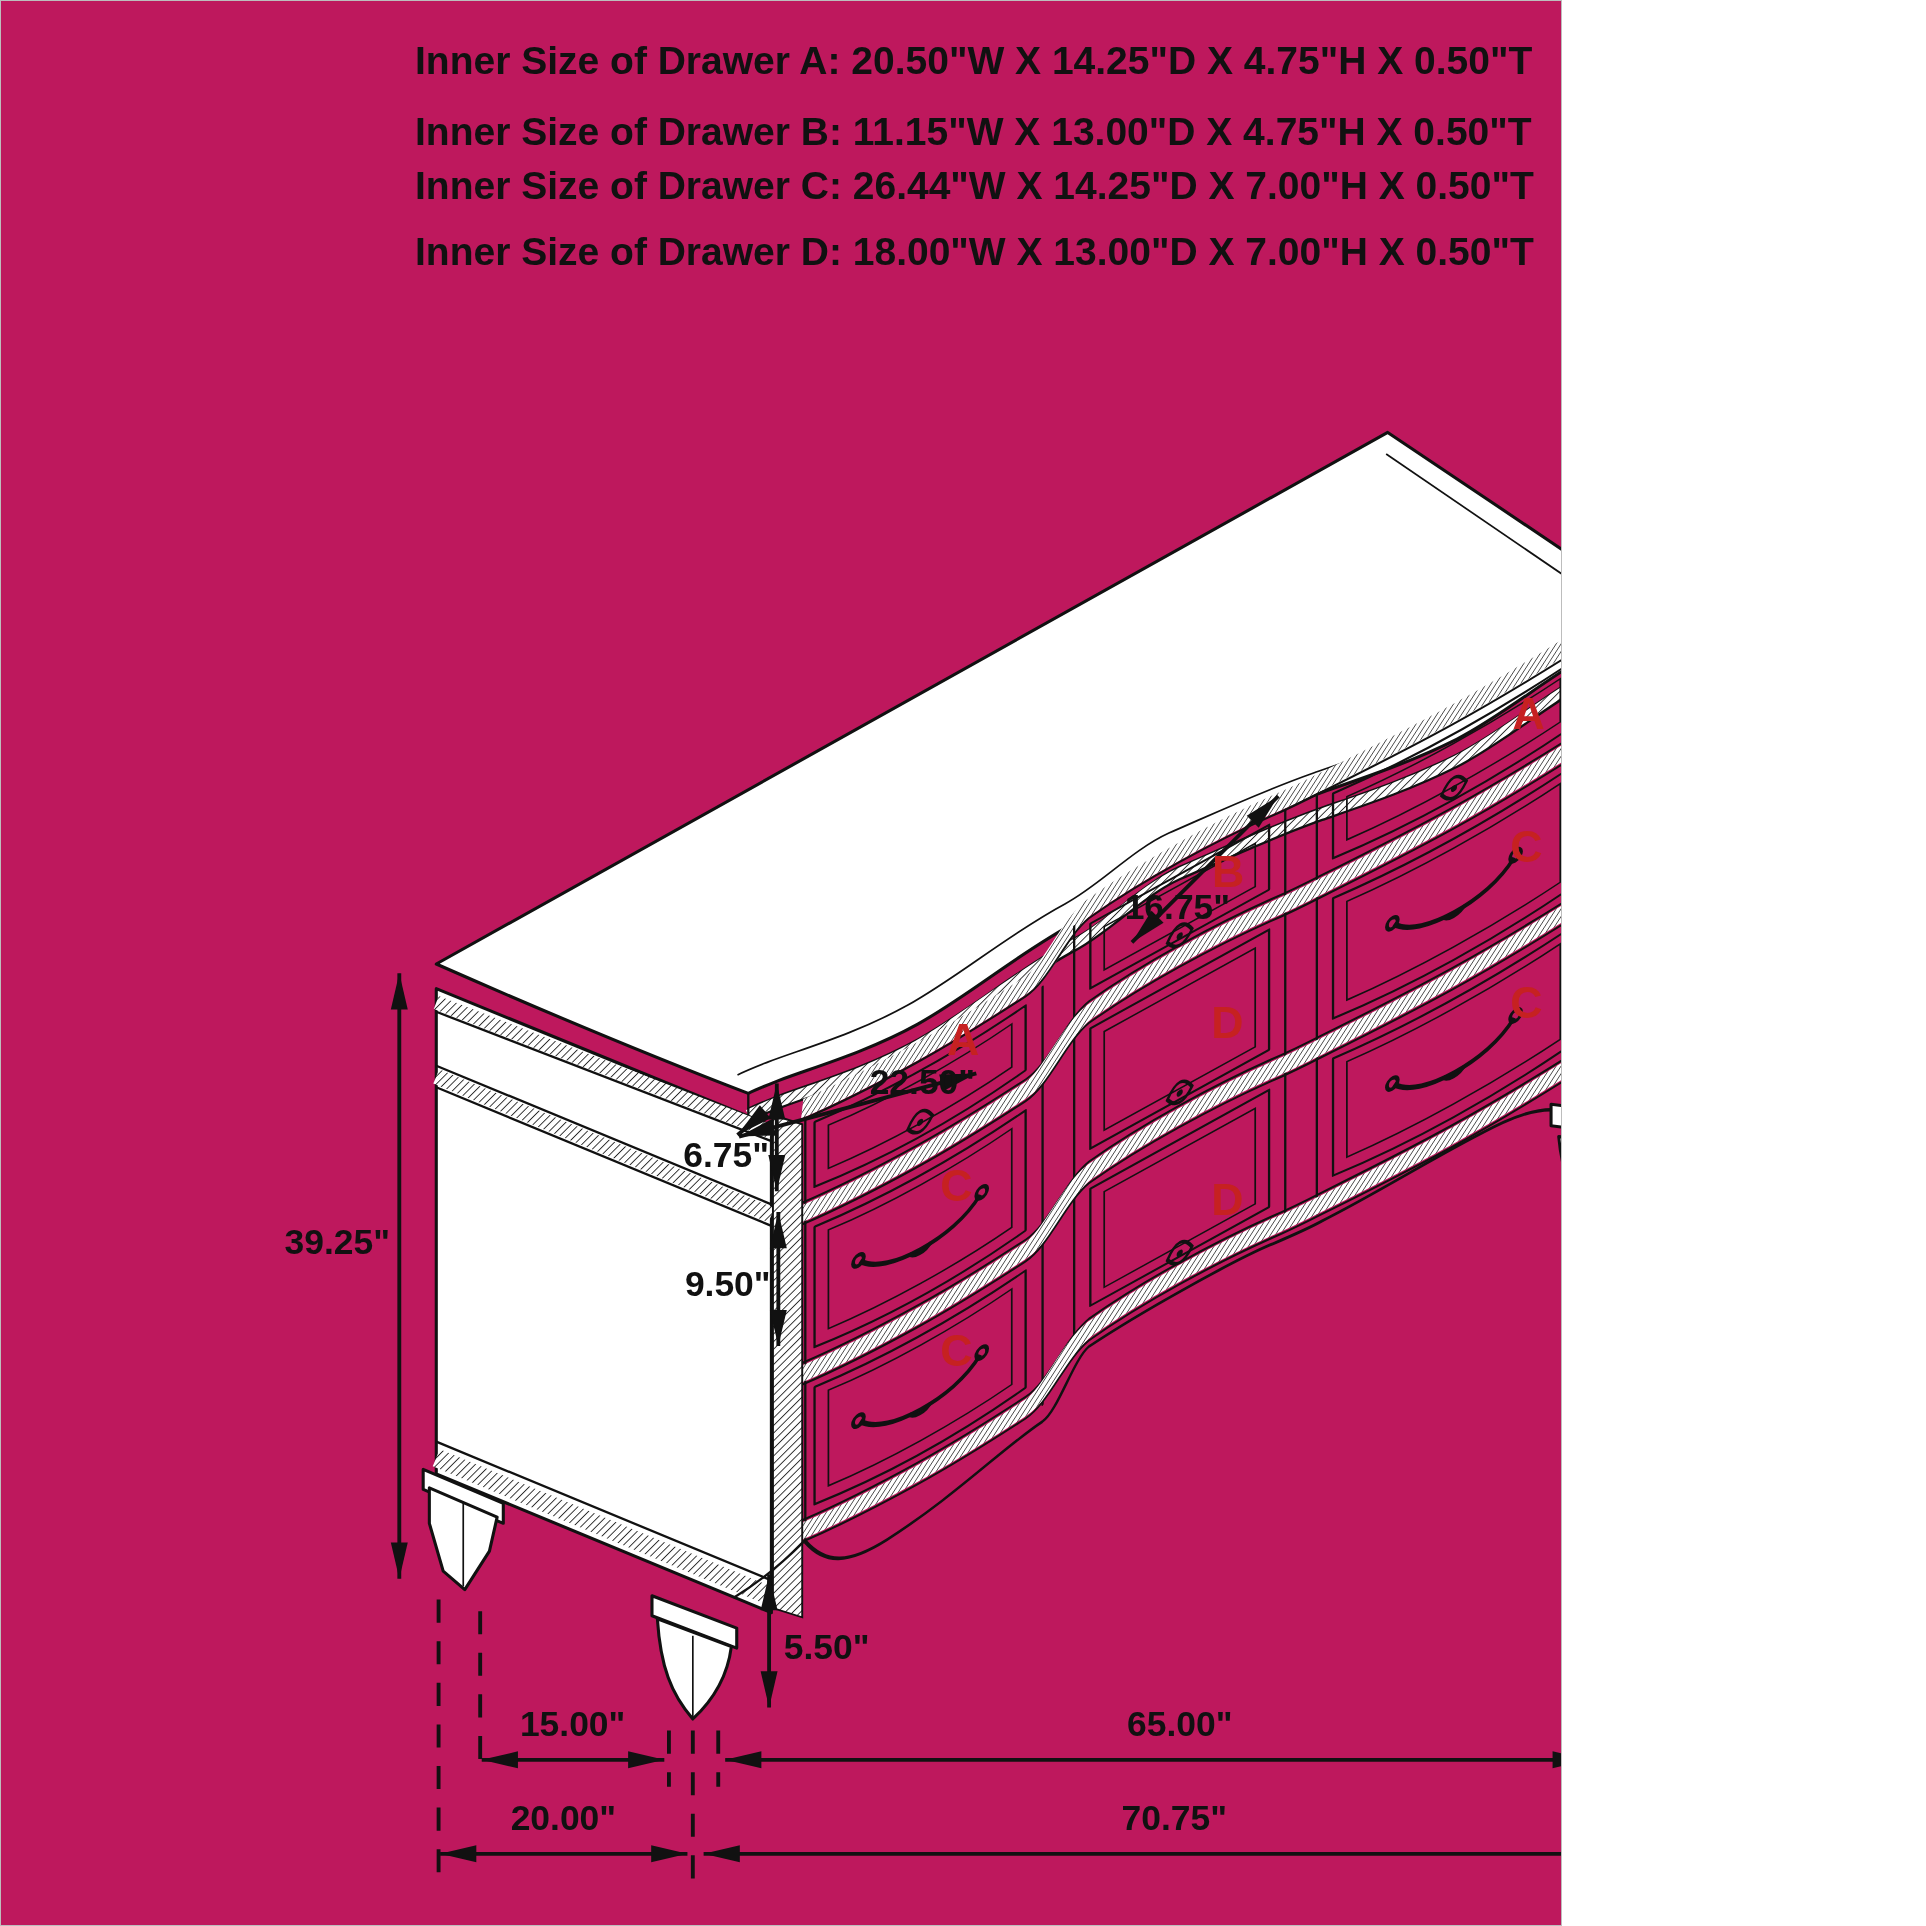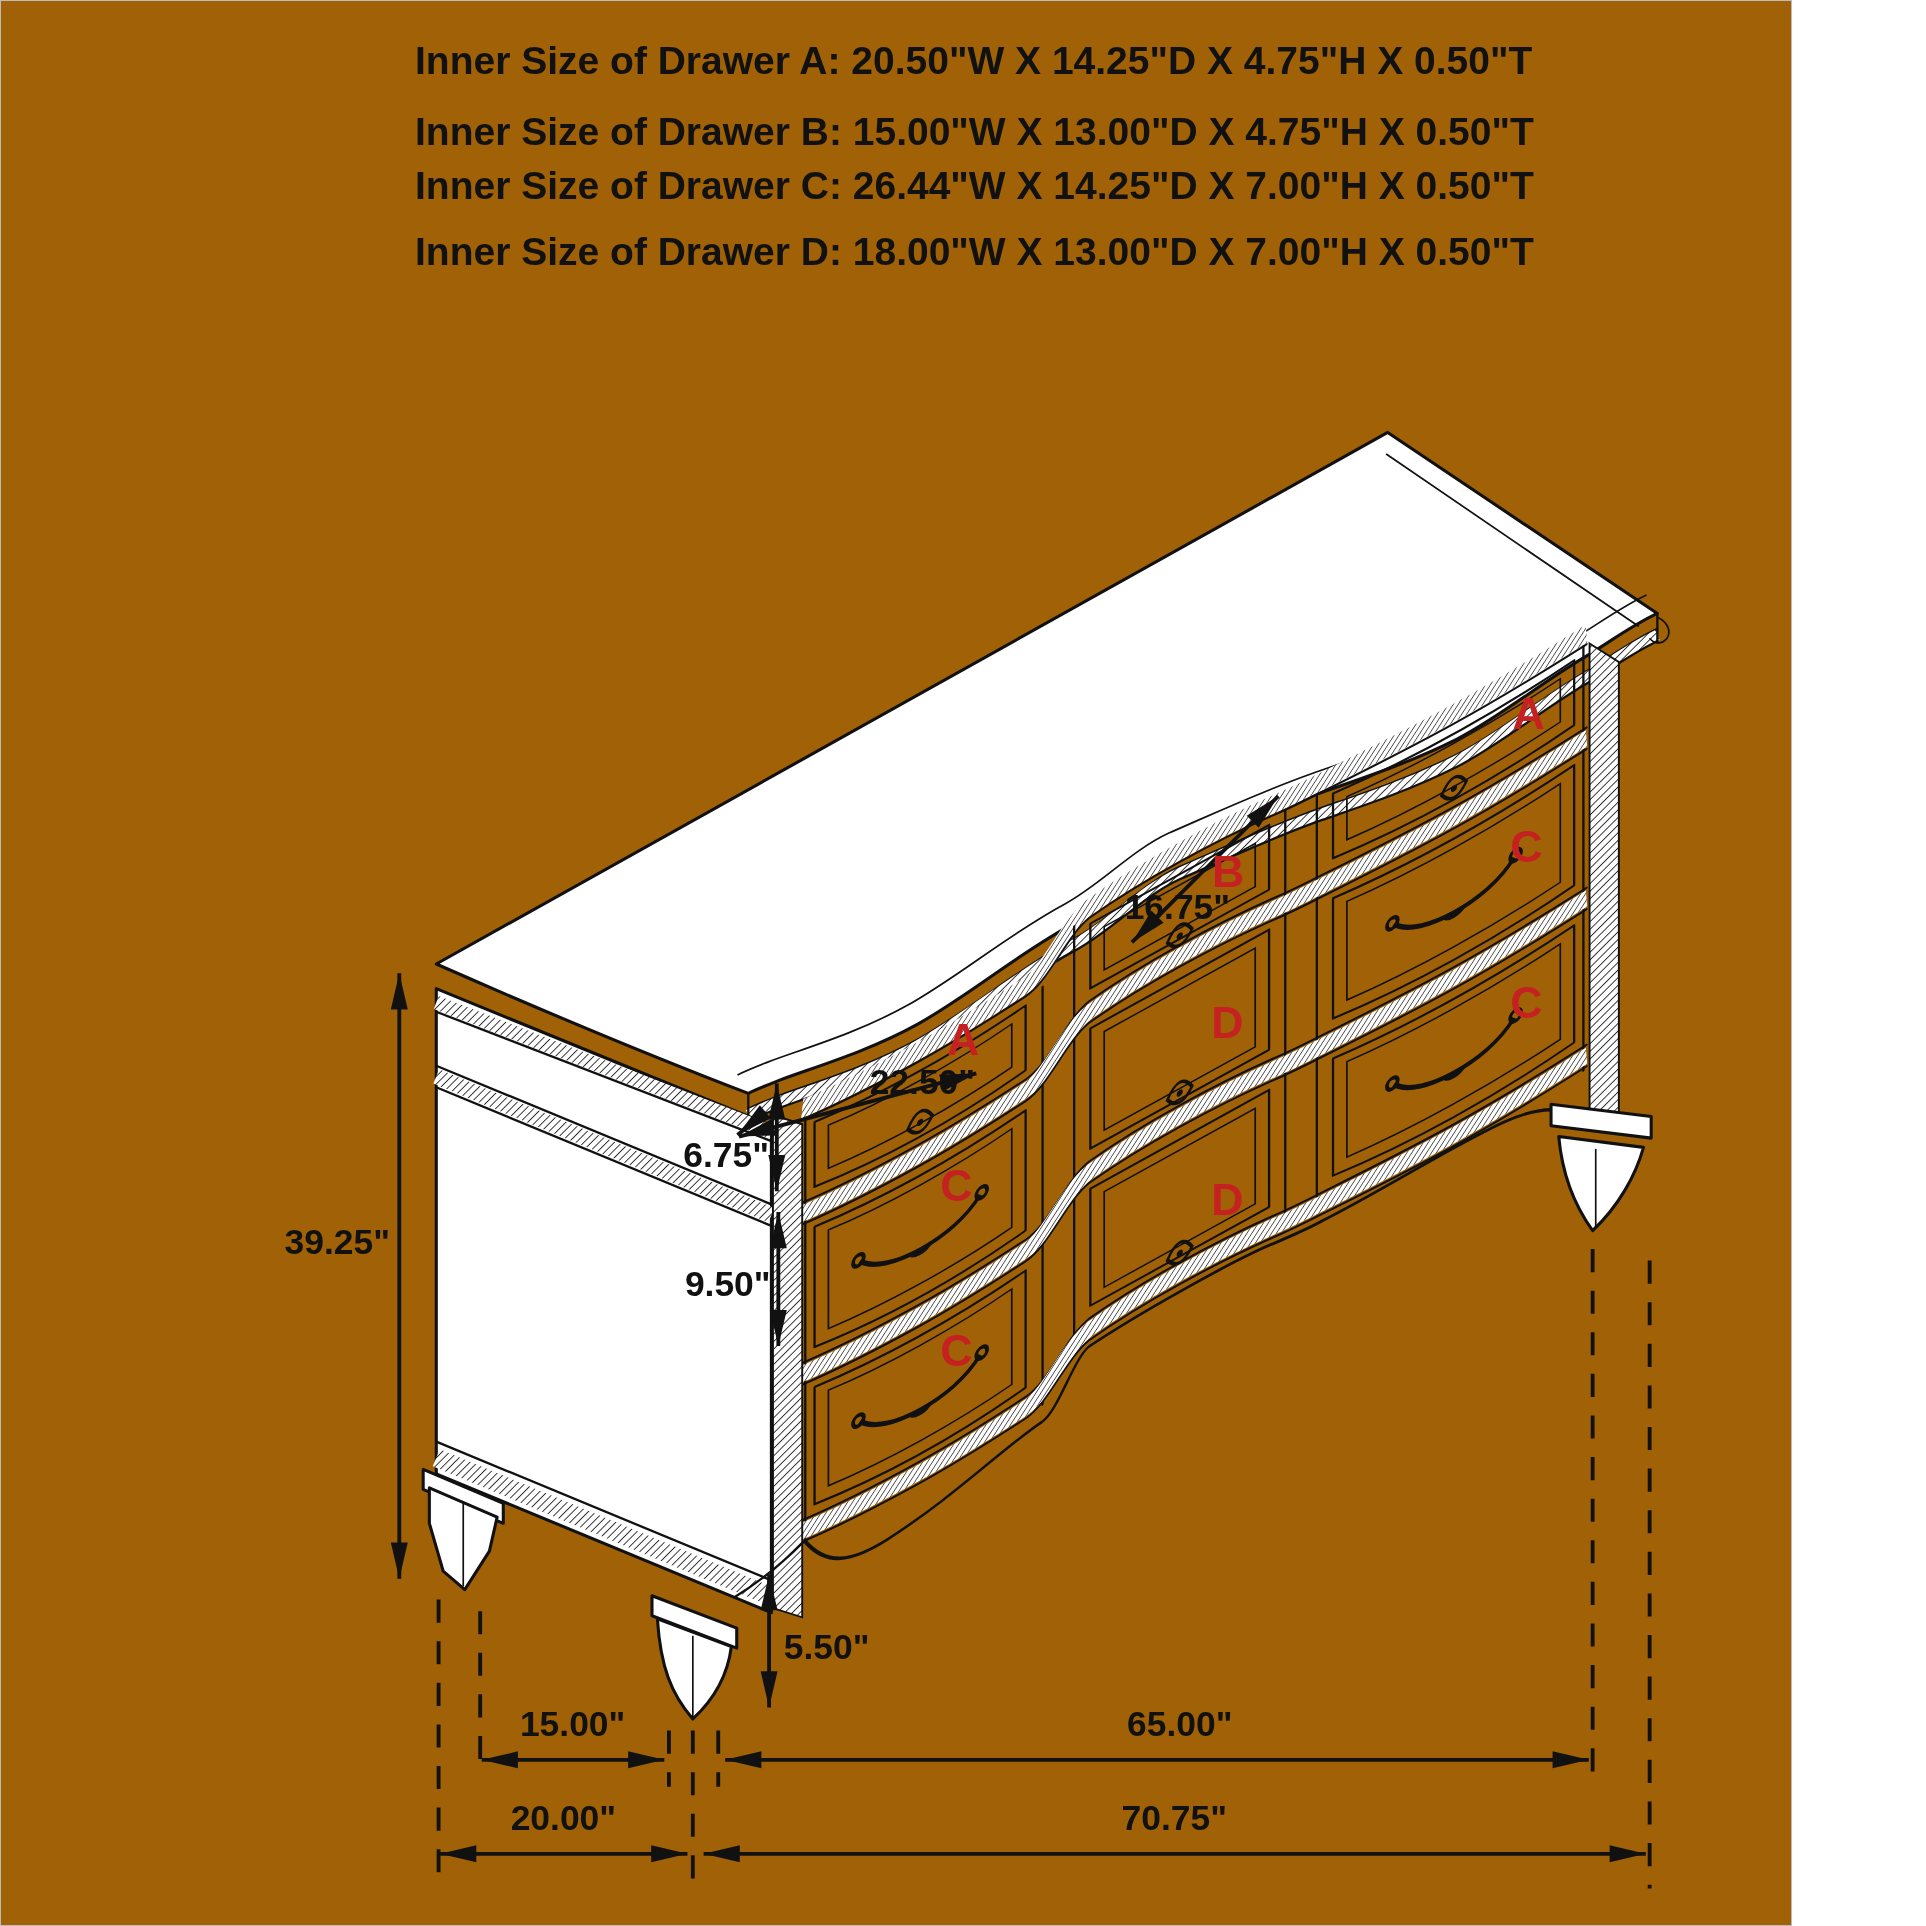--- a/index.html
+++ b/index.html
@@ -1,16 +1,16 @@
 <!DOCTYPE html>
 <html style="font-size:12.3px"><head>
 <meta charset="utf-8">
 <style>
   html,body{margin:0;padding:0;background:#fff;}
-  .page{position:relative;width:1792px;height:1926px;background:#a16207;
+  .page{position:relative;width:1562px;height:1926px;background:#be185d;
         border:1.5px solid #bdbdbd;box-sizing:border-box;overflow:hidden;
         font-family:"Liberation Sans",sans-serif;}
   .spec-line{position:absolute;left:414px;font-size:39px;font-weight:bold;
              color:#111;line-height:1.06;white-space:pre;}
   #spec-a{top:39px;} #spec-b{top:110px;} #spec-c{top:164px;} #spec-d{top:230px;}
   svg.diagram{position:absolute;left:0;top:0;width:1926px;height:1926px;}
   .ln{stroke:#111;stroke-width:3;fill:none;stroke-linejoin:round;stroke-linecap:round;}
   .ln2{stroke:#111;stroke-width:4;fill:none;stroke-linejoin:round;}
   .thin{stroke:#111;stroke-width:2.2;fill:none;}
   .face{fill:#ffffff;stroke:#111;stroke-width:4;stroke-linejoin:round;}
@@ -23,21 +23,21 @@
              fill:#c62121;text-anchor:middle;}
   .anchor-mid{text-anchor:middle;} .anchor-end{text-anchor:end;} .anchor-start{text-anchor:start;}
 </style>
 </head>
 <body>
 
 <div class="page">
 
   <div>
     <div class="spec-line" id="spec-a">Inner Size of Drawer A: 20.50"W X 14.25"D X 4.75"H X 0.50"T</div>
-    <div class="spec-line" id="spec-b">Inner Size of Drawer B: 15.00"W X 13.00"D X 4.75"H X 0.50"T</div>
+    <div class="spec-line" id="spec-b">Inner Size of Drawer B: 11.15"W X 13.00"D X 4.75"H X 0.50"T</div>
     <div class="spec-line" id="spec-c">Inner Size of Drawer C: 26.44"W X 14.25"D X 7.00"H X 0.50"T</div>
     <div class="spec-line" id="spec-d">Inner Size of Drawer D: 18.00"W X 13.00"D X 7.00"H X 0.50"T</div>
   </div>
 
   <svg class="diagram" viewBox="0 0 2500 2500">
     <defs>
       <pattern id="hatch" width="7" height="7" patternUnits="userSpaceOnUse" patternTransform="rotate(45)">
         <rect width="7" height="7" fill="#ffffff"></rect>
         <line x1="0" y1="0" x2="0" y2="7" stroke="#2a2a2a" stroke-width="2.4"></line>
       </pattern>

